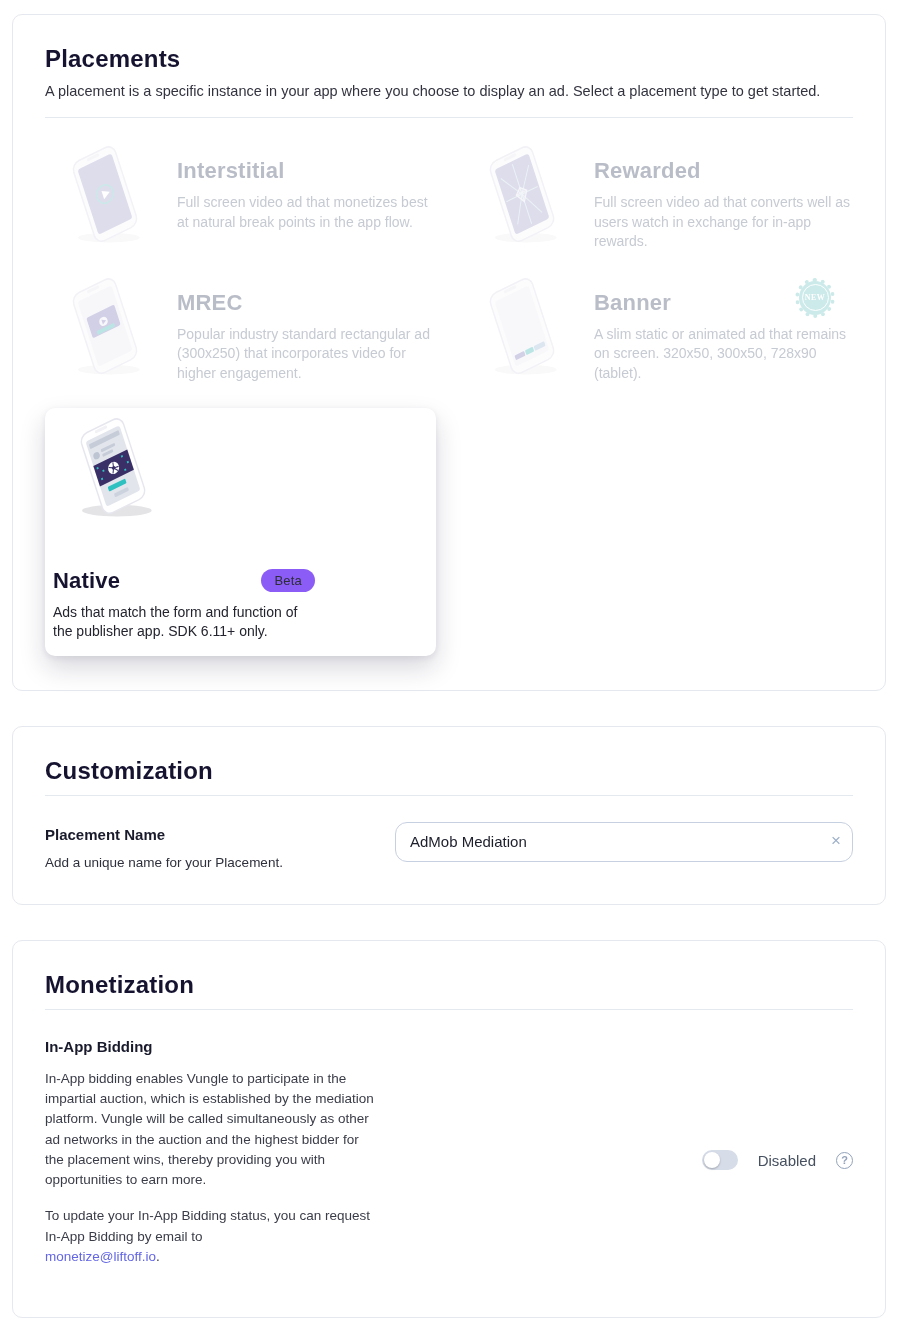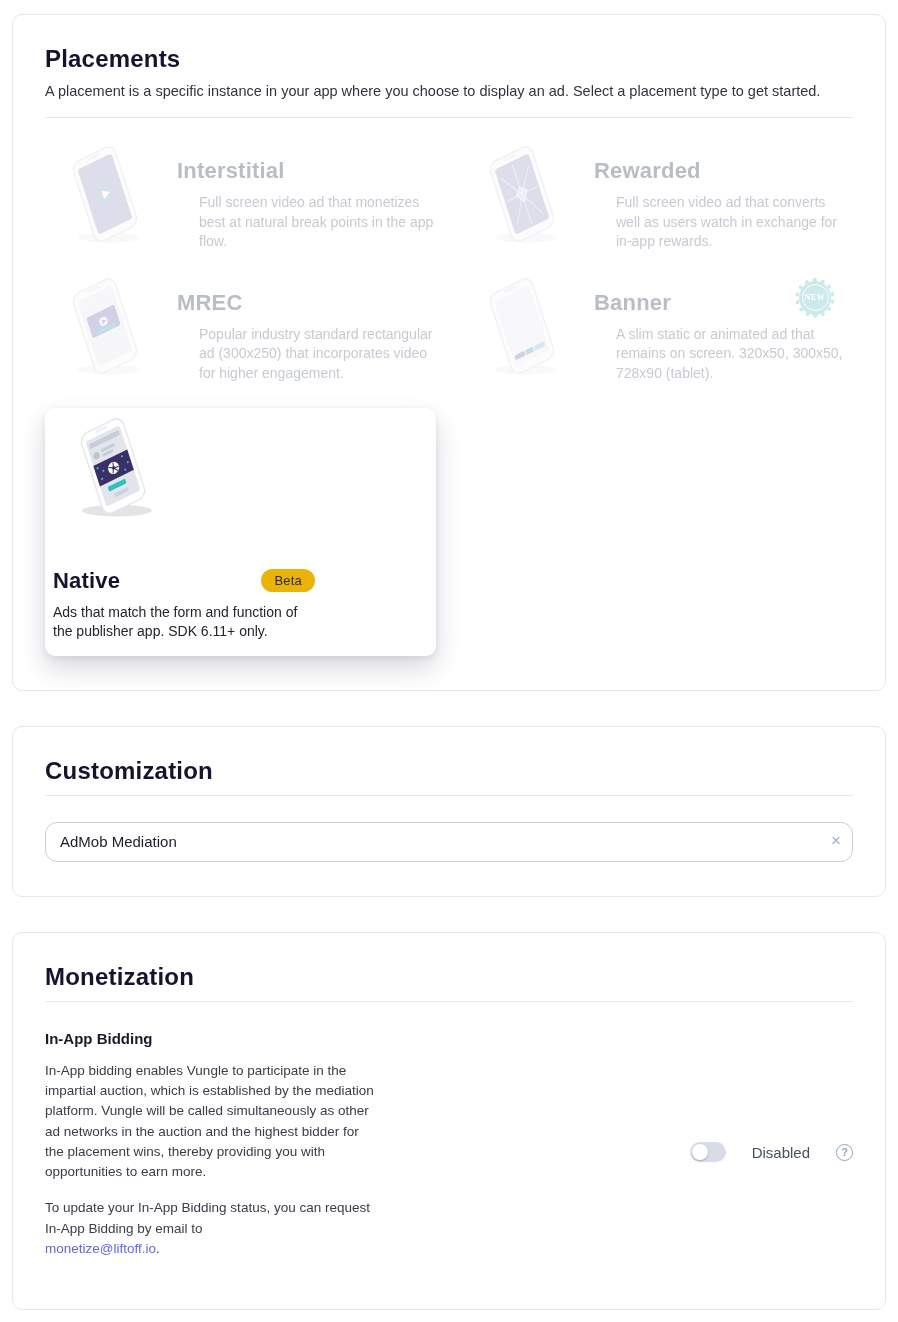--- a/index.html
+++ b/index.html
@@ -42,21 +42,21 @@
     align-items: flex-start;
     position: relative;
     cursor: pointer;
   }
   .phone { flex: 0 0 120px; height: 104px; }
   .dimmed .phone { opacity: .6; }
   .type-text { padding-top: 10px; }
   .type-title { font-size: 22px; font-weight: 700; margin: 4px 0 9px; letter-spacing: .2px; }
   .type-desc { font-size: 14px; line-height: 1.4; max-width: 268px; }
   .dimmed .type-title { color: #b9bdc7; }
-  .dimmed .type-desc  { color: #c6cad2; margin-left: 22px; }
+  .dimmed .type-desc  { color: #c6cad2; }
 
   
   .new-badge {
     position: absolute;
     right: 18px;
     top: 2px;
     width: 40px; height: 40px;
     border: 4px dotted #cdeaea;
     border-radius: 50%;
     display: flex; align-items: center; justify-content: flex-end;
@@ -83,21 +83,21 @@
     padding: 8px 18px 14px 8px;
     flex-direction: column;
   }
   .native-card .type-title {
     color: #15132f;
     display: flex; align-items: center; justify-content: space-between;
     margin-top: 10px;
   }
   .native-card .type-desc { color: #23242e; max-width: 262px; }
   .beta-badge {
-    background: #eab308;
+    background: #8b5cf6;
     color: #2d2d36;
     font-size: 13px;
     font-weight: 500;
     padding: 5px 13px;
     border-radius: 14px;
     line-height: 1;
   }
 
   
   .field-row { display: flex; align-items: flex-start; margin-top: 8px; }
@@ -121,21 +121,21 @@
     color: #9fb0c8; font-size: 17px; line-height: 1.2;
     cursor: pointer;
   }
 
   
   .mono-row { display: flex; margin-top: 8px; justify-content: space-between; }
   .mono-left { width: 350px; flex: 0 0 350px; }
   .bidding-label { font-size: 15px; font-weight: 700; color: #191b2c; margin: 2px 0 14px; }
   .bidding-desc { font-size: 13.5px; line-height: 1.5; color: #3a3c48; margin: 0 0 16px; max-width: 332px; }
   .email-link { color: #6466e3; text-decoration: none; cursor: pointer; }
-  .toggle-row { display: flex; align-items: center; gap: 26px; padding-top: 2px; }
+  .toggle-row { display: flex; align-items: center; gap: 20px; padding-top: 2px; }
   .toggle {
     width: 36px; height: 20px; border-radius: 10px;
     background: #d6dce8; position: relative; cursor: pointer; flex: 0 0 36px;
   }
   .toggle .knob {
     width: 16px; height: 16px; border-radius: 50%;
     background: #fff; position: absolute; left: 2px; top: 2px;
     box-shadow: 0 1px 2px rgba(0,0,0,.25);
   }
   .status-text { font-size: 15px; color: #46505f; }
@@ -307,20 +307,24 @@
       </div>
 
     </div>
   </section>
 
   <section class="card">
     <h2 class="card-title">Customization</h2>
     <hr class="divider">
 
     <div class="field-row">
+      <div class="field-left">
+        <div class="field-label">Placement Name</div>
+        <div class="field-helper">Add a unique name for your Placement.</div>
+      </div>
       <div class="input-wrap">
         <input class="text-input" type="text" value="AdMob Mediation" style="">
         <span class="clear-icon">×</span>
       </div>
     </div>
   </section>
 
   <section class="card">
     <h2 class="card-title">Monetization</h2>
     <hr class="divider">

